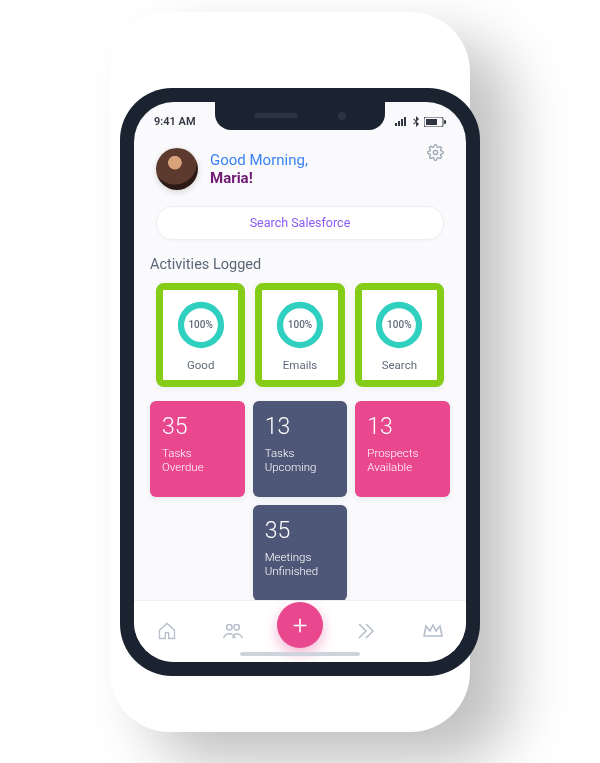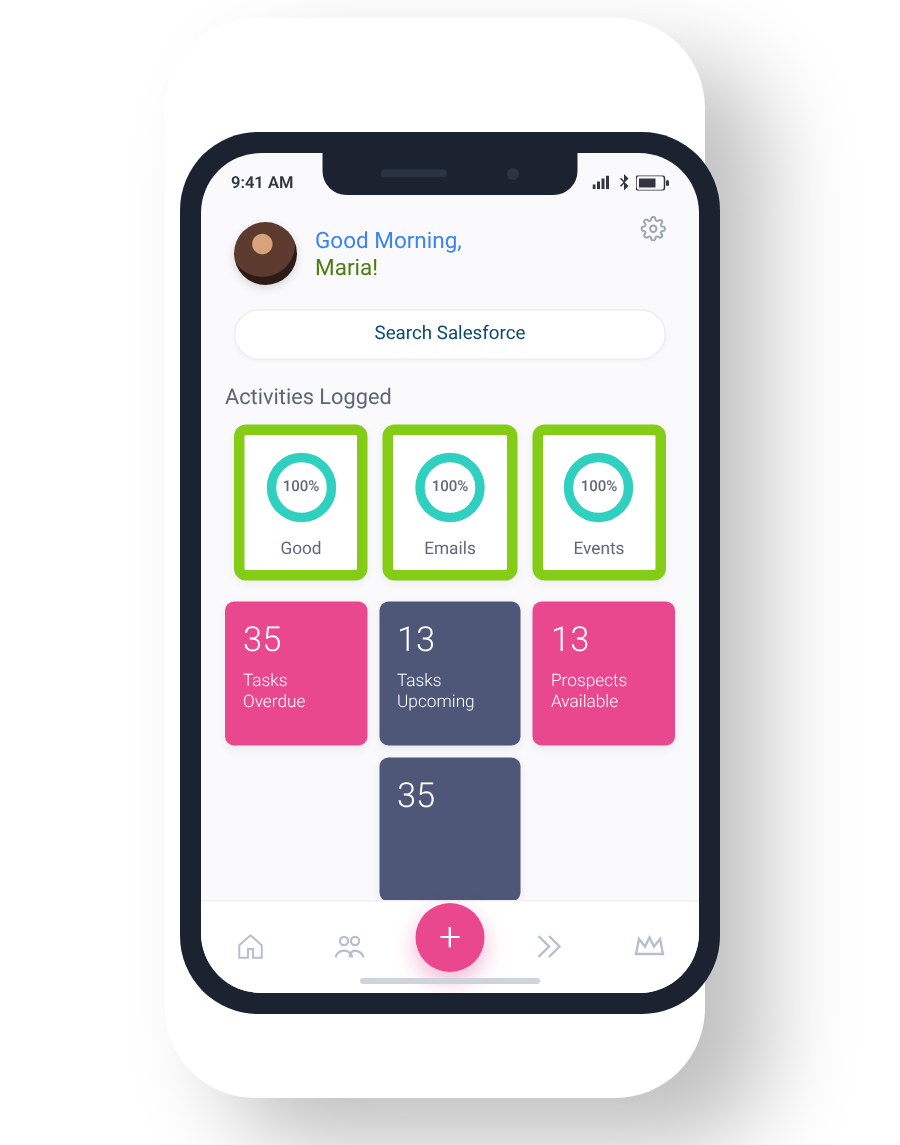--- a/index.html
+++ b/index.html
@@ -34,27 +34,27 @@
 
   .header {
     display: flex; align-items: center; padding: 14px 22px 10px; gap: 12px; position:relative;
   }
   .avatar {
     width: 42px; height: 42px; border-radius: 50%; background: radial-gradient(circle at 45% 35%, #d8a27a 0 18%, #5d3a2e 20% 60%, #2b1a16 62% 100%);
     box-shadow: 0 2px 6px rgba(0,0,0,0.15);
   }
   .greet { line-height: 1.2; }
   .greet .line1 { color: #3b82f6; font-size: 15px; }
-  .greet .line2 { color: #4d7c0f; font-size: 15px; font-weight: 400; }
+  .greet .line2 { color: #701a75; font-size: 15px; font-weight: 700; }
   .gear { position: absolute; right: 22px; top: 10px; color: #9aa3b0; }
 
   .search {
     margin: 6px 22px 16px; background: #fff; border: 1px solid #eceef2; border-radius: 24px;
     height: 34px; display: flex; align-items: center; justify-content: center;
-    color: #0c4a6e; font-size: 12.5px; box-shadow: 0 1px 3px rgba(0,0,0,0.03);
+    color: #8b5cf6; font-size: 12.5px; box-shadow: 0 1px 3px rgba(0,0,0,0.03);
   }
 
   .section-title { padding: 0 16px 10px; color: #5c6675; font-size: 14.5px; font-weight: 400; }
 
   .ring-row { display: flex; gap: 10px; padding: 0 22px 14px; }
   .ring-card {
     flex: 1; background: #fff; border: 7px solid #84cc16; border-radius: 8px;
     padding: 10px 0 8px; display: flex; flex-direction: column; align-items: center;
     box-shadow: 0 2px 6px rgba(30,40,60,0.05);
   }
@@ -169,21 +169,21 @@
         <span class="ring-label">Emails</span>
       </div>
       <div class="ring-card">
         <div class="ring">
           <svg viewBox="0 0 40 40">
               <circle cx="20" cy="20" r="16" fill="none" stroke="#e8f8f5" stroke-width="5"></circle>
               <circle cx="20" cy="20" r="16" fill="none" stroke="#2fd0bf" stroke-width="5" stroke-linecap="round"></circle>
             </svg>
           <span class="pct">100%</span>
         </div>
-        <span class="ring-label">Events</span>
+        <span class="ring-label">Search</span>
       </div>
     </div>
 
     <div class="tile-grid">
       <div class="tile pink">
         <span class="num">35</span>
         <span class="lbl" style="white-space: pre-line;">Tasks
 Overdue</span>
       </div>
       <div class="tile navy">
@@ -192,20 +192,22 @@
 Upcoming</span>
       </div>
       <div class="tile pink">
         <span class="num">13</span>
         <span class="lbl" style="white-space: pre-line;">Prospects
 Available</span>
       </div>
       <div class="tile placeholder"></div>
       <div class="tile navy">
         <span class="num">35</span>
+        <span class="lbl" style="white-space: pre-line;">Meetings
+Unfinished</span>
       </div>
       <div class="tile placeholder"></div>
     </div>
 
     <div class="tabbar">
       <span class="tab">
         <svg width="20" height="20" viewBox="0 0 24 24" fill="none" stroke="currentColor" stroke-width="1.6">
             <path d="M3 11 L12 3 L21 11 V21 H14 V14 H10 V21 H3 Z"></path>
           </svg>
       </span>

